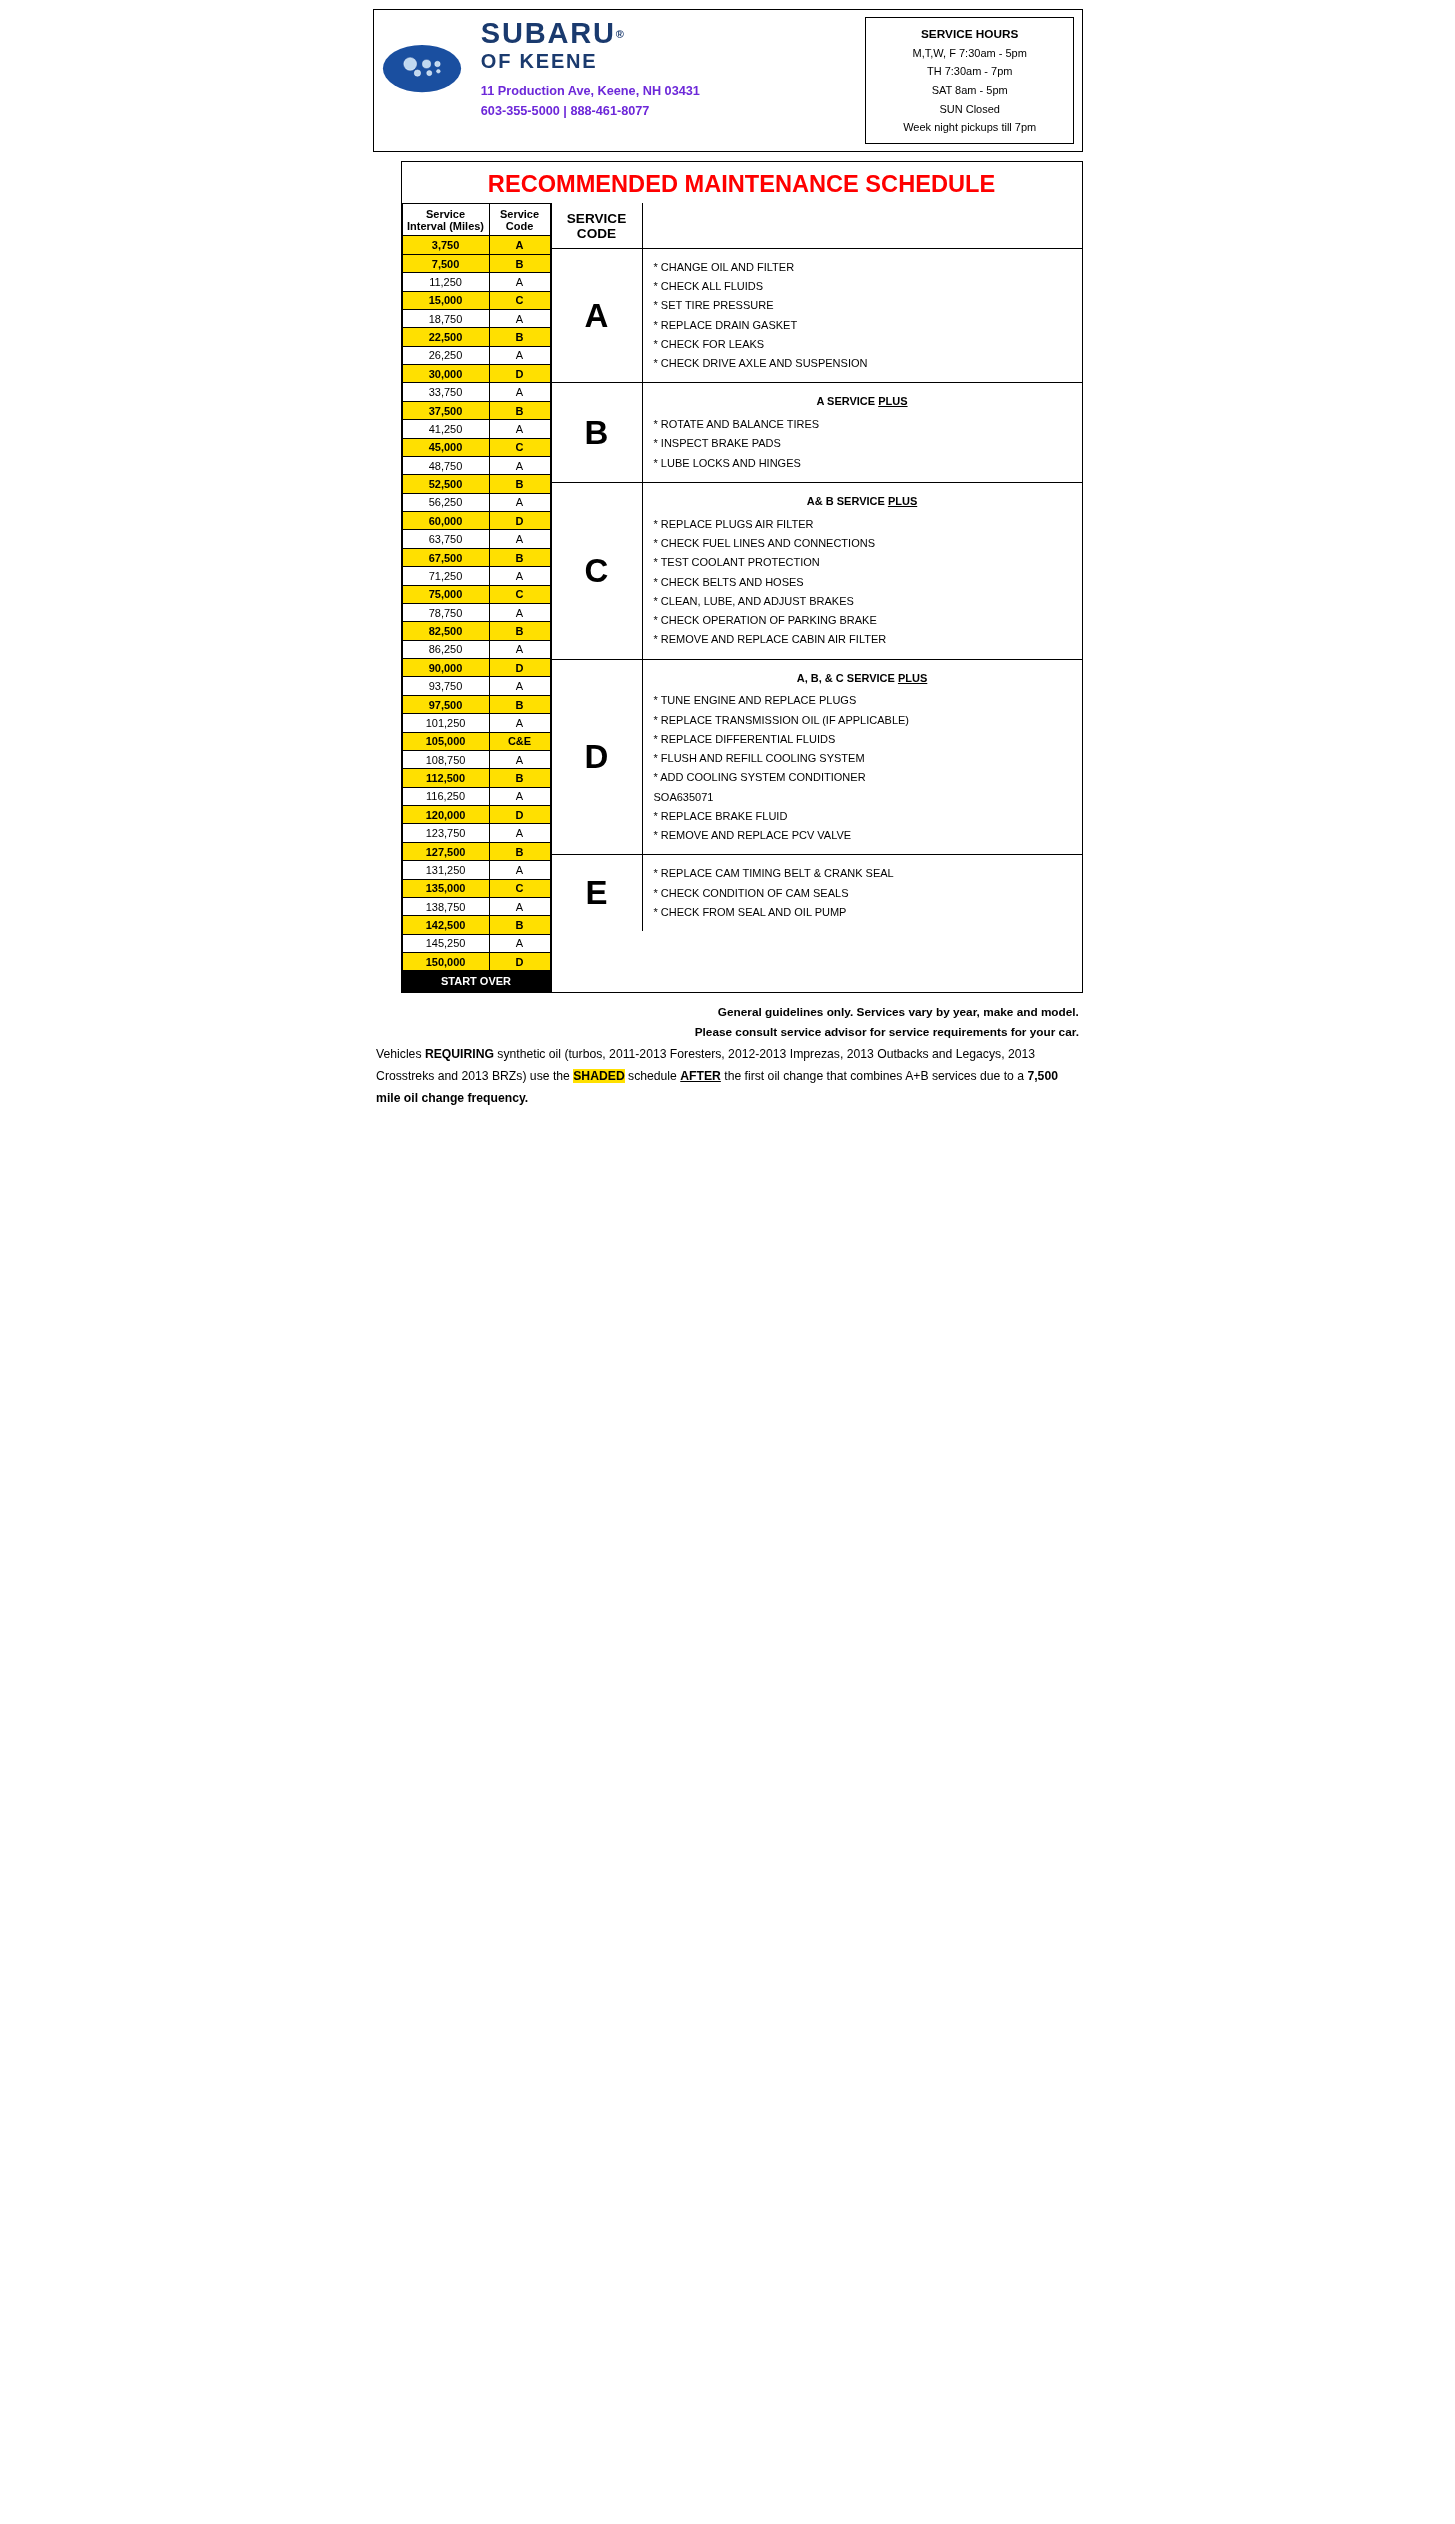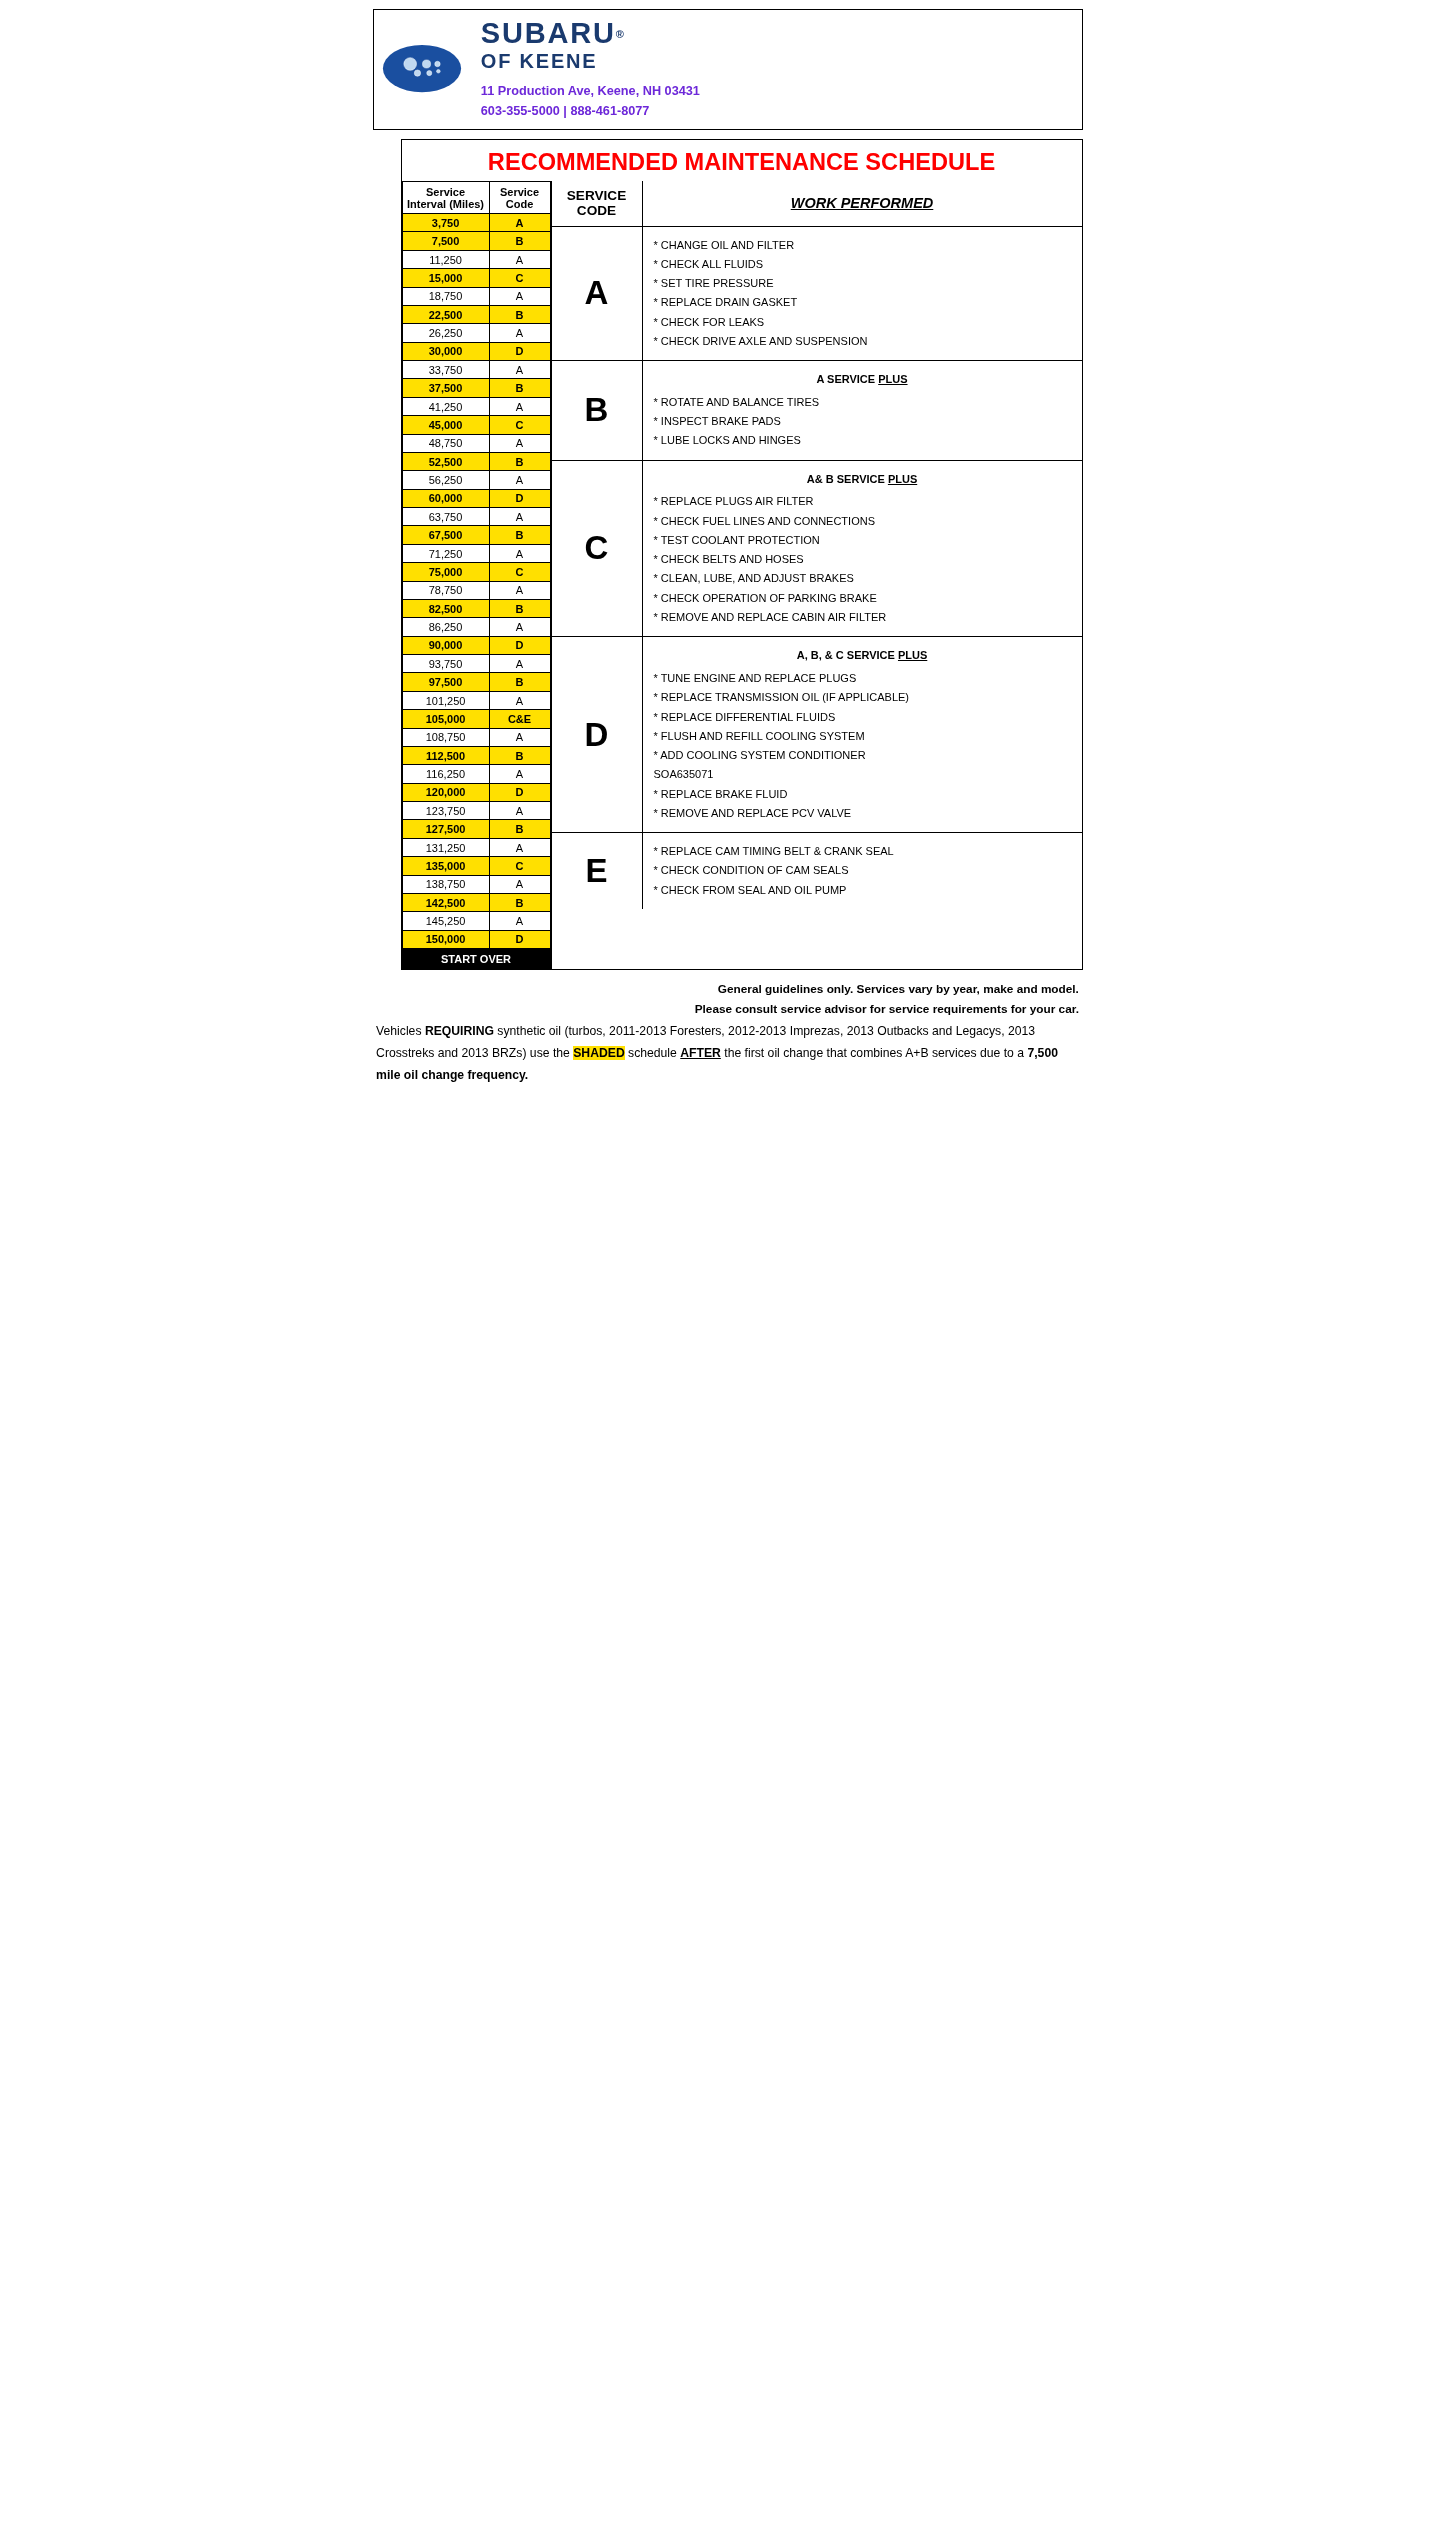--- a/index.html
+++ b/index.html
@@ -248,20 +248,28 @@
       <div>
         <span class="subaru-text">SUBARU</span><span class="subaru-text reg">®</span>
       </div>
       <div class="of-keene">OF KEENE</div>
       <div class="address-block">
         <div>11 Production Ave, Keene, NH  03431</div>
         <div>603-355-5000 | 888-461-8077</div>
       </div>
     </div>
   </div>
+  <div class="service-hours-box">
+    <div class="title">SERVICE HOURS</div>
+    <div>M,T,W, F   7:30am - 5pm</div>
+    <div>TH   7:30am - 7pm</div>
+    <div>SAT   8am - 5pm</div>
+    <div>SUN   Closed</div>
+    <div>Week night pickups till 7pm</div>
+  </div>
 </div>
 
 <div class="main-content">
   <div class="schedule-title">RECOMMENDED MAINTENANCE SCHEDULE</div>
 
   <div class="main-table">
 
     <div class="interval-table">
       <table>
         <thead>
@@ -435,21 +443,20 @@
               <td colspan="2">START OVER</td>
             </tr>
           </tbody>
       </table>
     </div>
 
     <div class="service-desc">
 
       <div class="service-header-row">
         <div class="service-code-header">SERVICE CODE</div>
-        <div class="work-performed-header">WORK PERFORMED</div>
       </div>
 
       <div id="service-rows-container">
           <div class="service-row">
             <div class="service-code-cell">A</div>
             <div class="service-desc-cell">
               <div>* CHANGE OIL AND FILTER</div>
               <div>* CHECK ALL FLUIDS</div>
               <div>* SET TIRE PRESSURE</div>
               <div>* REPLACE DRAIN GASKET</div>

